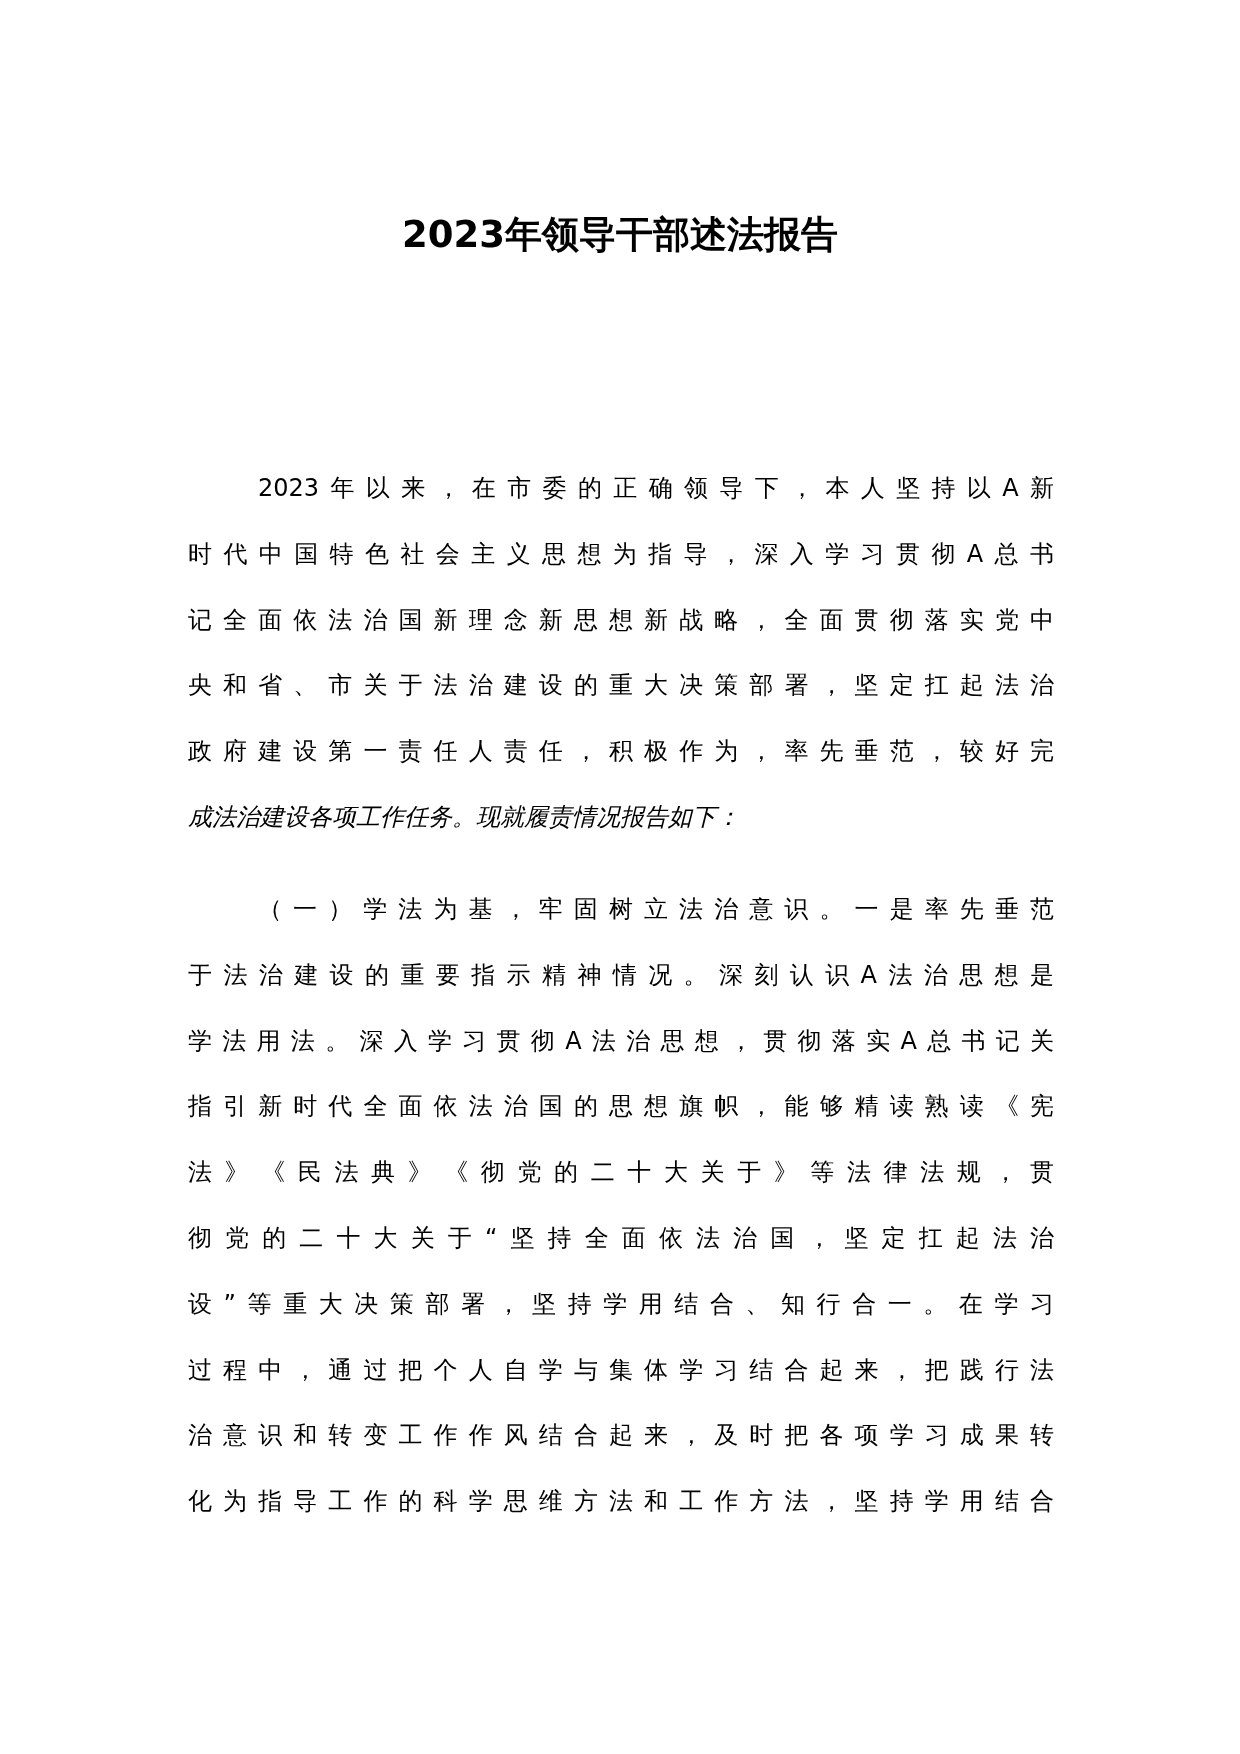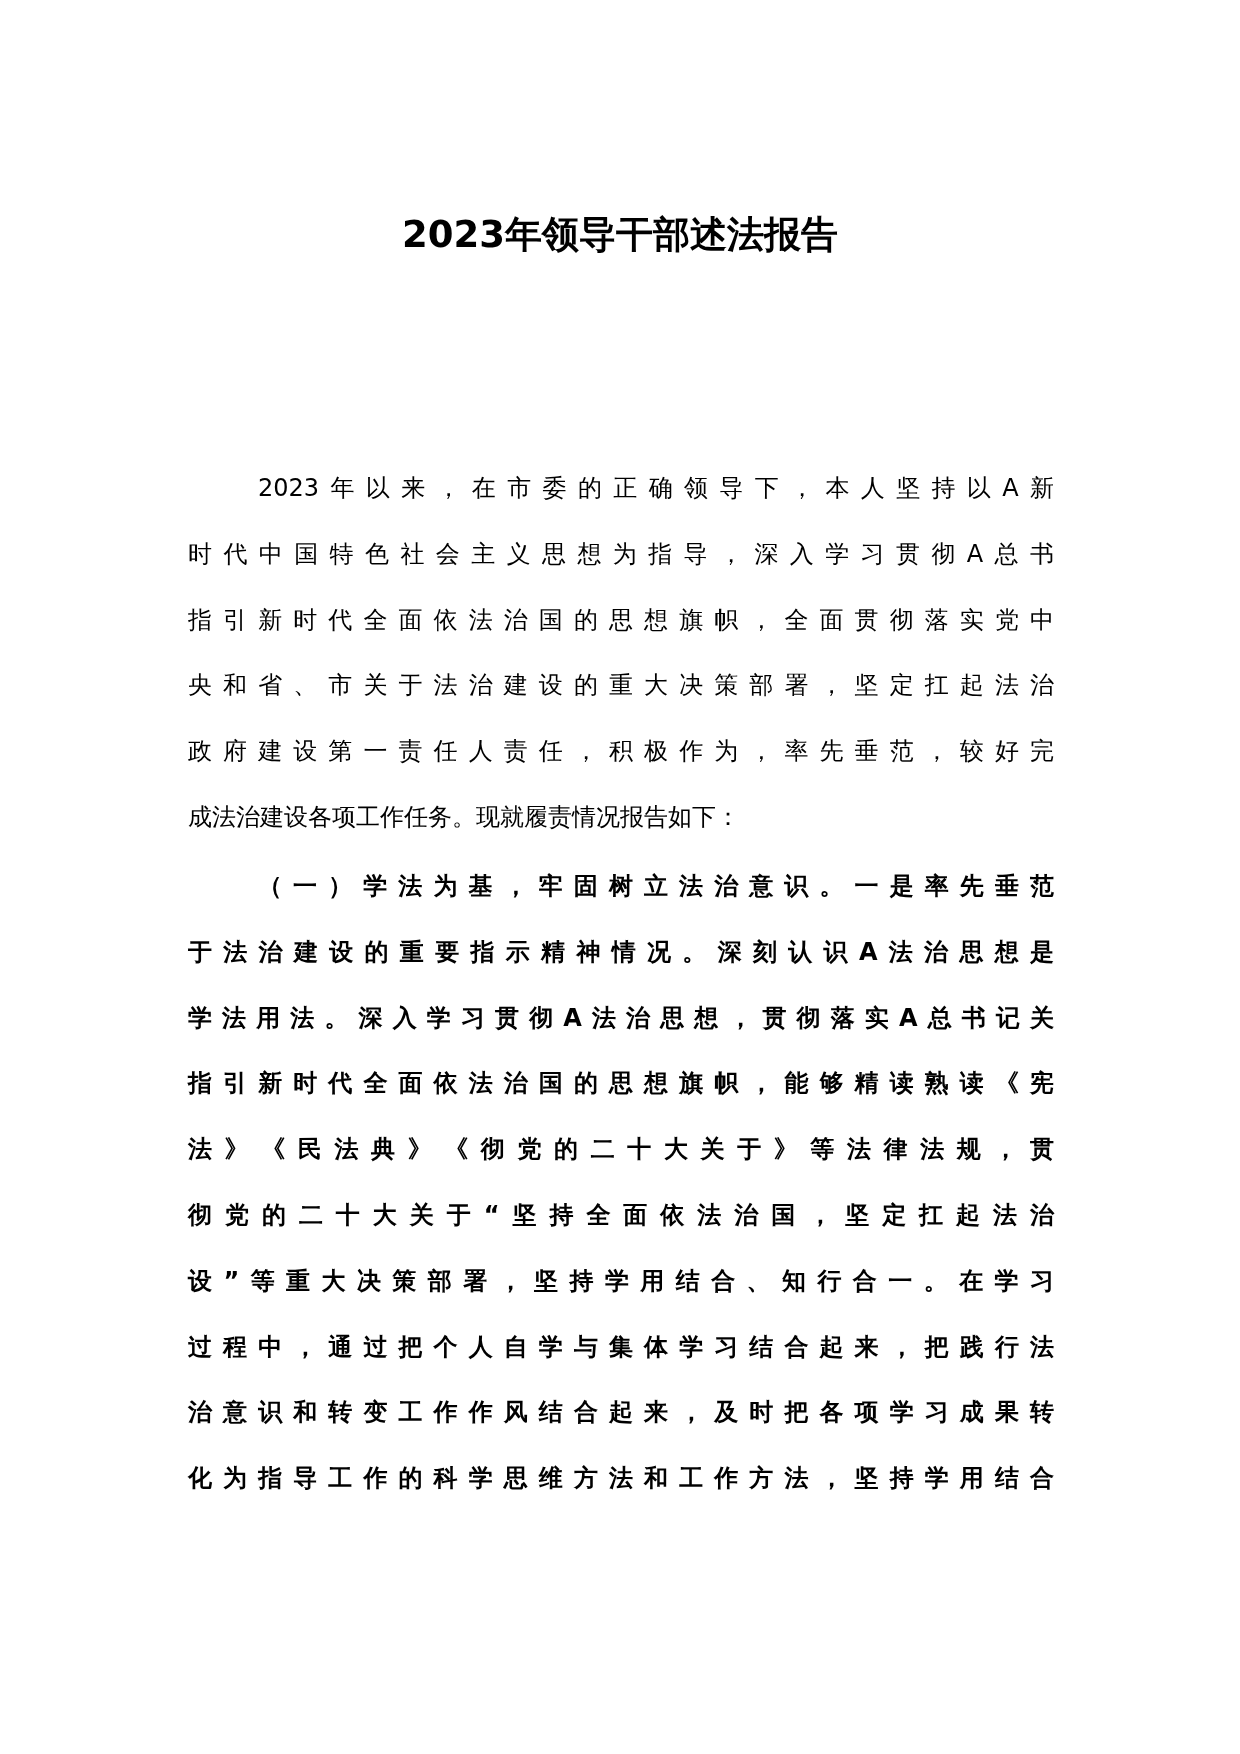--- a/index.html
+++ b/index.html
@@ -28,43 +28,43 @@
       top: 205px;
       width: 1240px;
       text-align: center;
       font-size: 37px;
       font-weight: bold;
       line-height: 60px;
       letter-spacing: 0px;
       margin: 0;
     }
     .para-1 { position: absolute; top: 456px; left: 188px; width: 866px; }
-    .para-2 { position: absolute; top: 854px; left: 188px; width: 866px; font-weight: bold; }
+    .para-2 { position: absolute; top: 877px; left: 188px; width: 866px; }
     .line {
       display: block;
       white-space: nowrap;
       text-align: justify;
       text-align-last: justify;
       height: 65.8px;
       font-size: 24px;
       line-height: 65.8px;
     }
-    .line.last { text-align-last: left; }
+    .line.last { text-align-last: left; font-style: italic; }
     .line.indent { padding-left: 70px; }
   </style>
 </head>
 <body>
 
 <div class="page">
   <h1 class="title">2023年领导干部述法报告</h1>
 
   <div class="para-1">
     <span class="line indent">2023年以来，在市委的正确领导下，本人坚持以A新</span>
     <span class="line">时代中国特色社会主义思想为指导，深入学习贯彻A总书</span>
-    <span class="line">指引新时代全面依法治国的思想旗帜，全面贯彻落实党中</span>
+    <span class="line">记全面依法治国新理念新思想新战略，全面贯彻落实党中</span>
     <span class="line">央和省、市关于法治建设的重大决策部署，坚定扛起法治</span>
     <span class="line">政府建设第一责任人责任，积极作为，率先垂范，较好完</span>
     <span class="line last">成法治建设各项工作任务。现就履责情况报告如下：</span>
   </div>
 
   <div class="para-2">
     <span class="line indent">（一）学法为基，牢固树立法治意识。一是率先垂范</span>
     <span class="line">于法治建设的重要指示精神情况。深刻认识A法治思想是</span>
     <span class="line">学法用法。深入学习贯彻A法治思想，贯彻落实A总书记关</span>
     <span class="line">指引新时代全面依法治国的思想旗帜，能够精读熟读《宪</span>

